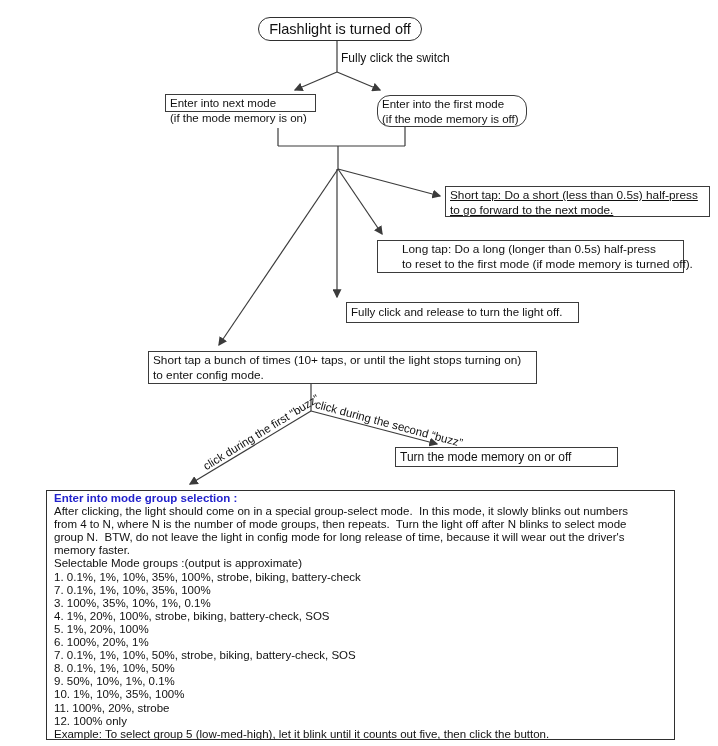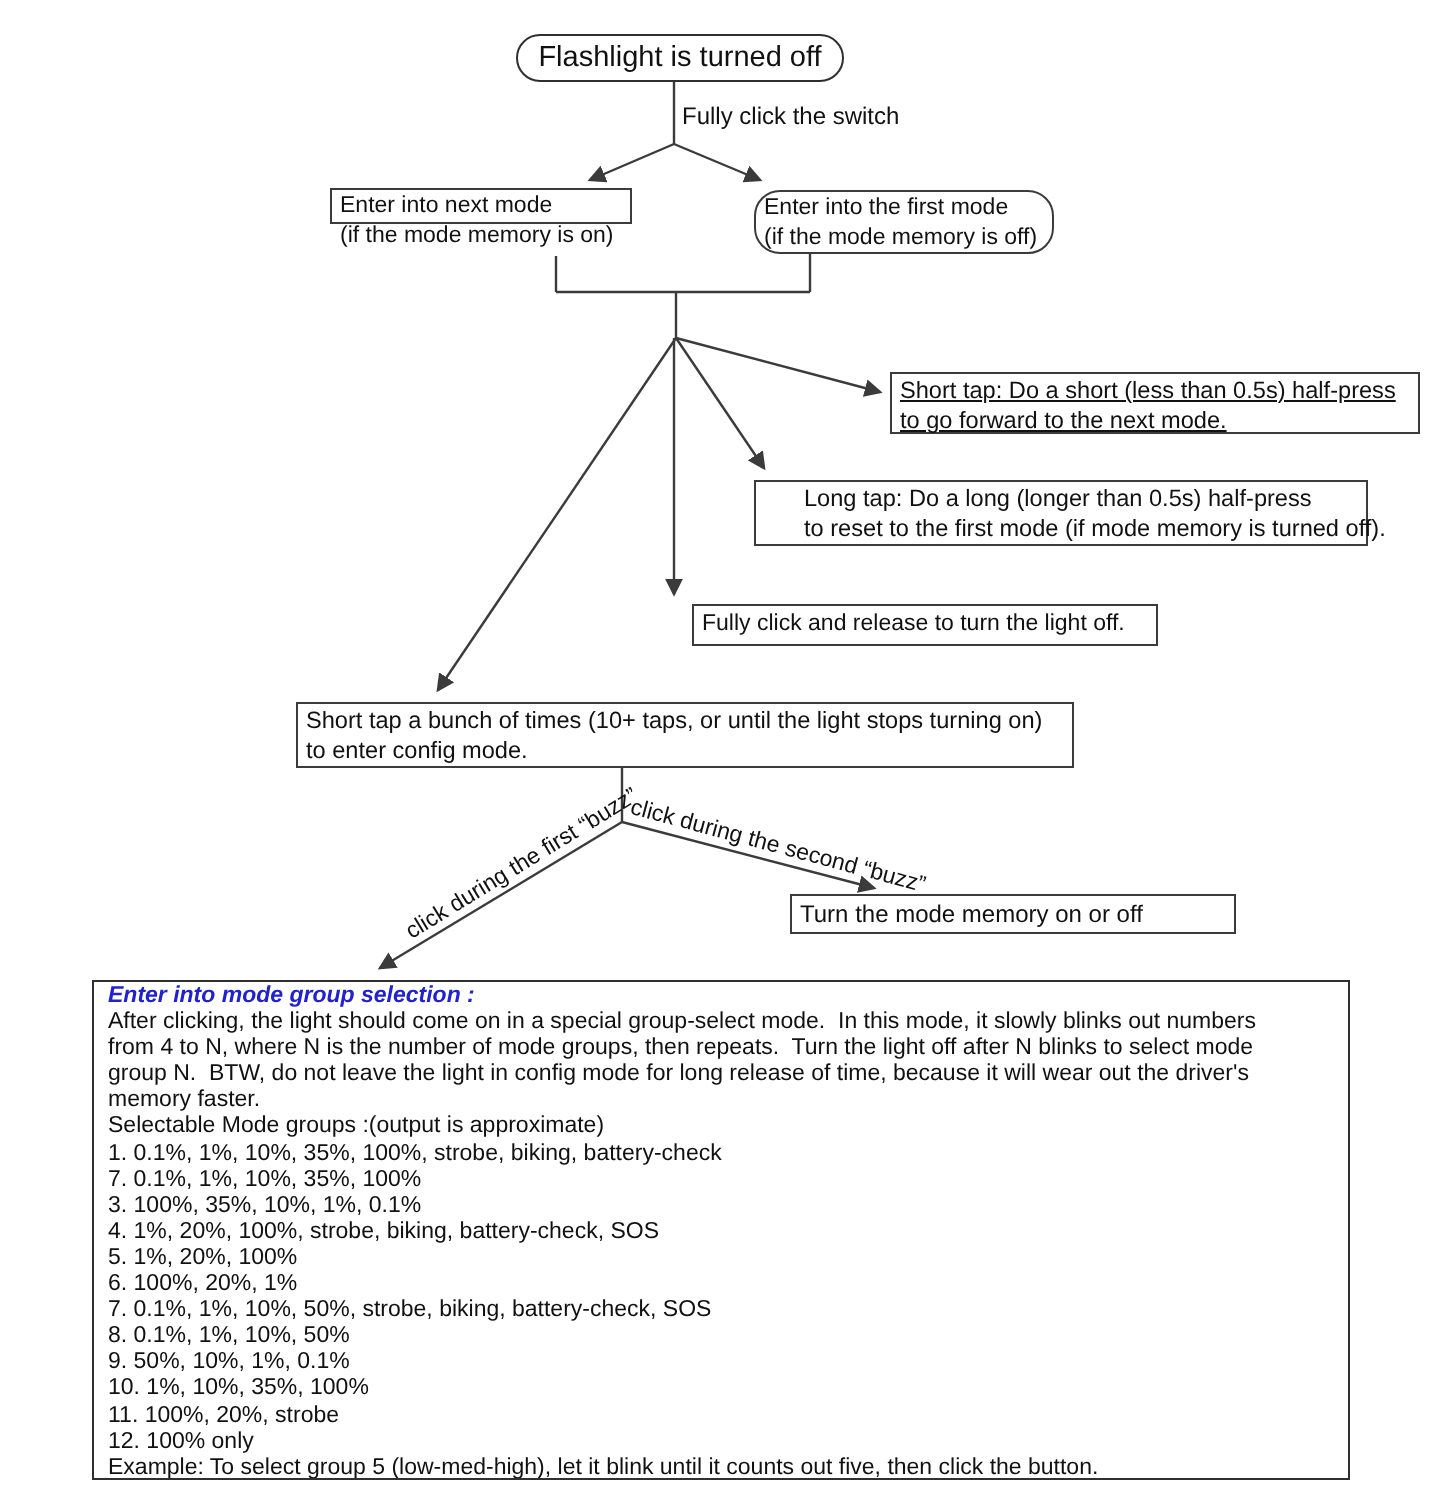--- a/index.html
+++ b/index.html
@@ -64,21 +64,20 @@
     padding:1px 4px 0 7px;
     overflow:hidden;
   }
   .gb-line{
     font-size:11.5px;
     line-height:13.1px;
     white-space:pre;
   }
   .gb-heading{
     font-weight:bold;
-    font-style:italic;
   }
 </style>
 </head>
 <body>
 
 <div class="canvas">
 
   <svg class="wires" viewBox="0 0 718 746" xmlns="http://www.w3.org/2000/svg">
     <defs>
       <marker id="arr" viewBox="0 0 10 10" refX="8.5" refY="5" markerWidth="7.5" markerHeight="7.5" orient="auto-start-reverse">

